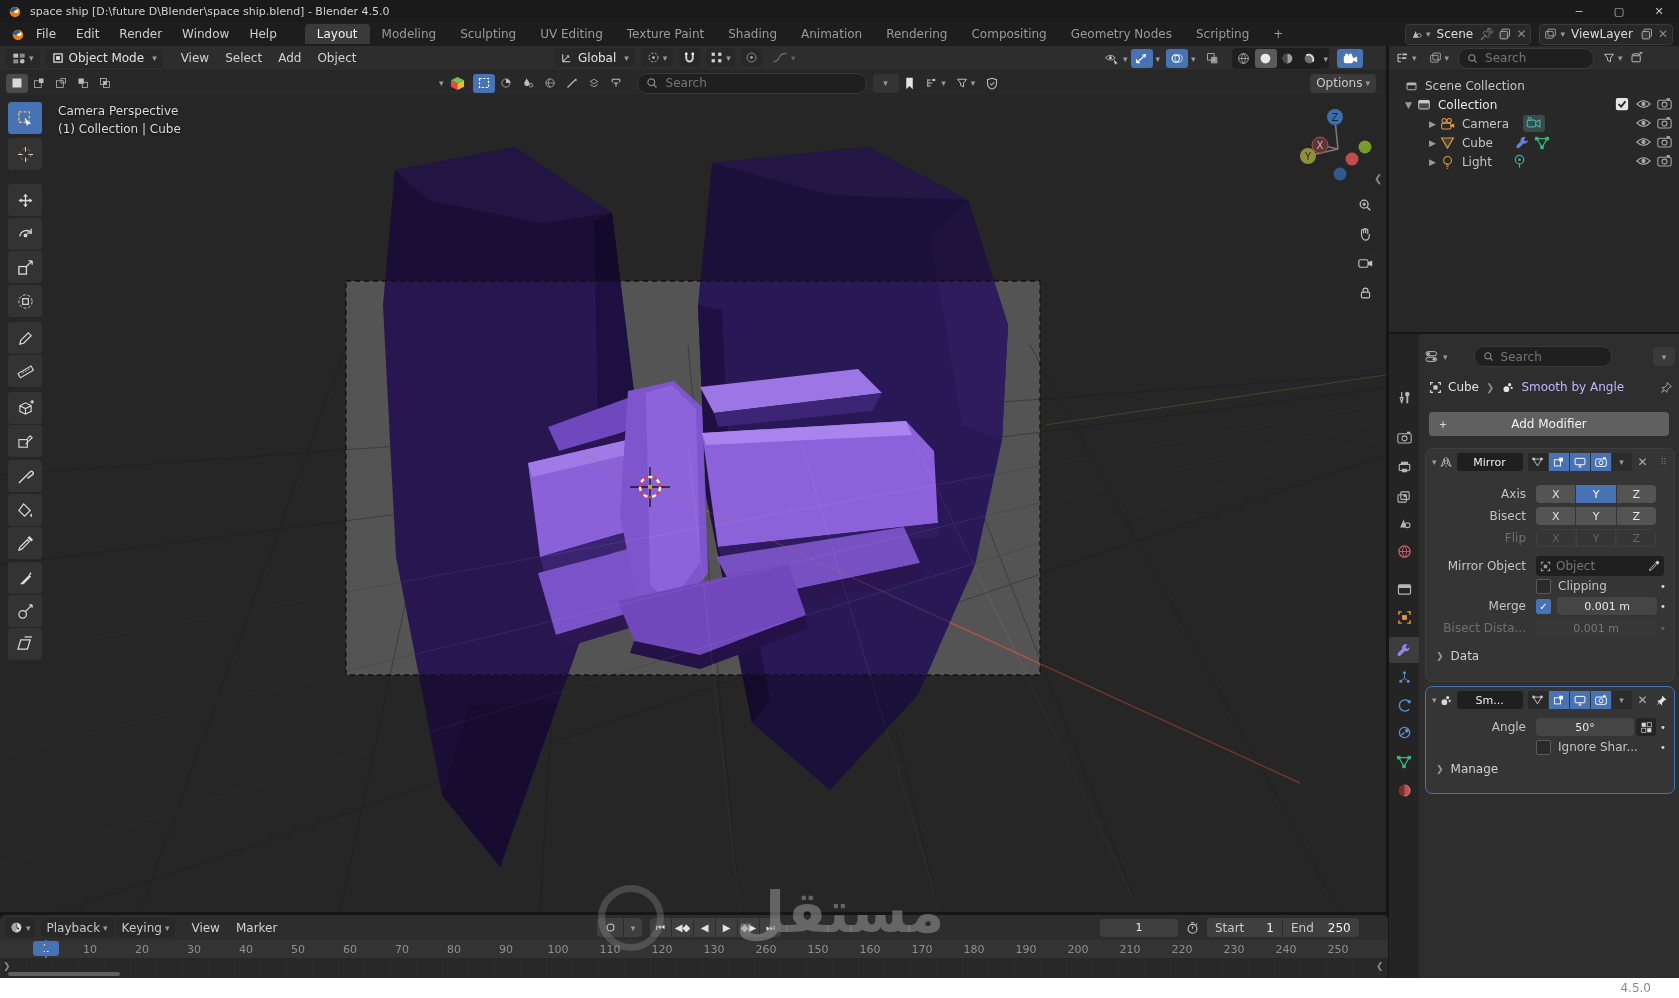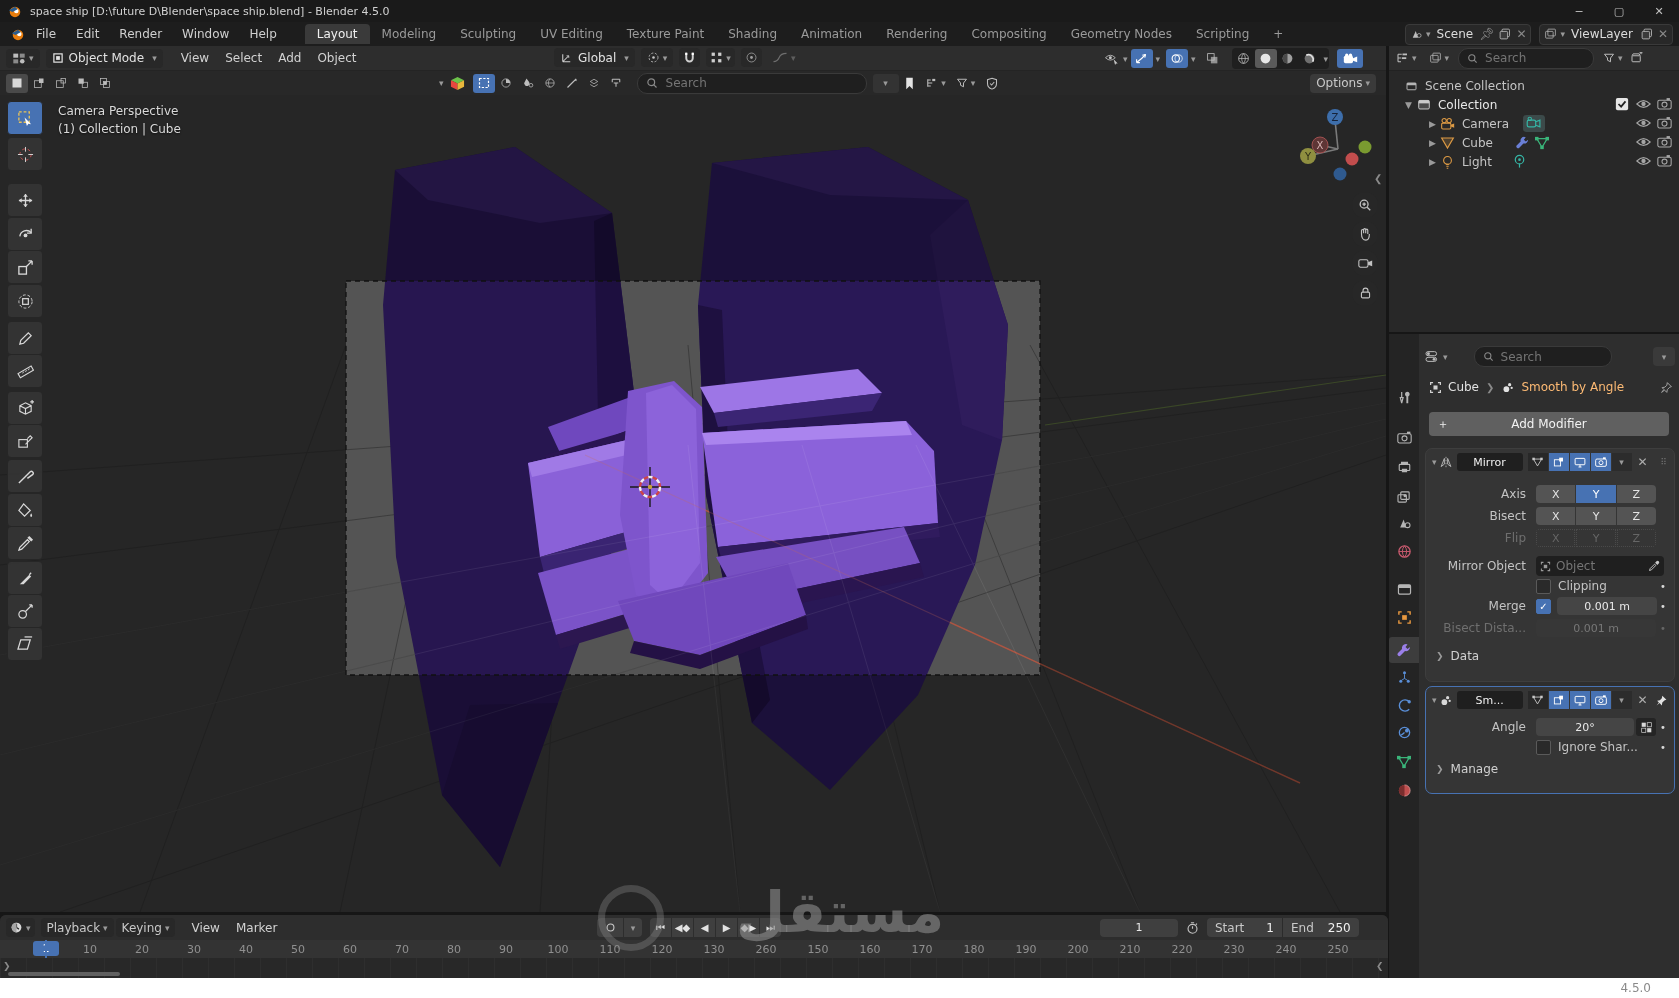--- a/index.html
+++ b/index.html
@@ -964,21 +964,21 @@
         </span>
       <span style="margin-left:6px;color:#e2e2e2">Cube</span>
       <span style="margin:0 7px;color:#8a8a8a;font-size:10px">❯</span>
       <span>
           <svg width="14" height="13" viewBox="0 0 16 16">
             <circle cx="6" cy="10" r="3.5" fill="#e2e2e2"></circle>
             <circle cx="10" cy="4.5" r="2" fill="#e2e2e2"></circle>
             <circle cx="12.5" cy="8.5" r="1.4" fill="#e2e2e2"></circle>
           </svg>
         </span>
-      <span style="margin-left:6px;color:#fdba74">Smooth by Angle</span>
+      <span style="margin-left:6px;color:#c4b5fd">Smooth by Angle</span>
       <span style="margin-left:auto;color:#9a9a9a">
           <svg width="13" height="13" viewBox="0 0 16 16">
             <path d="M9 2 l5 5 -2 .6 -3 3 -.6 3.4 -2.8 -2.8 L2 14 l2.8 -3.6 -2.2 -2.2 3.4 -.6 2.4 -2.4 Z" fill="none" stroke="#a5a5a5" stroke-width="1.2"></path>
           </svg>
         </span>
     </div>
 
     <div class="abs row" style="left:40px;top:78px;width:240px;height:24px;background:#606060;border-radius:4px;justify-content:center">
       <span style="position:absolute;left:8px;color:#eee">＋</span>
       <span style="color:#f2f2f2">Add Modifier</span>
@@ -1133,21 +1133,21 @@
           </div>
         <span style="margin-left:6px;color:#b0b0b0">✕</span>
         <span style="margin-left:auto;margin-right:2px">
             <svg width="13" height="13" viewBox="0 0 16 16">
               <path d="M9 2 l5 5 -2 .6 -3 3 -.6 3.4 -2.8 -2.8 L2 14 l2.8 -3.6 -2.2 -2.2 3.4 -.6 2.4 -2.4 Z" fill="#e2e2e2"></path>
             </svg>
           </span>
       </div>
       <div class="prow" style="margin-top:5px">
         <span class="plabel">Angle</span>
-        <div class="vfield" style="width:98px">20°</div>
+        <div class="vfield" style="width:98px">50°</div>
         <div class="tgl" style="background:#242424;margin-left:2px;border-radius:3px">
             <svg width="11" height="11" viewBox="0 0 16 16">
               <rect x="1" y="1" width="6" height="6" fill="#d8d8d8"></rect>
               <rect x="9" y="1" width="6" height="6" fill="none" stroke="#d8d8d8"></rect>
               <rect x="1" y="9" width="6" height="6" fill="none" stroke="#d8d8d8"></rect>
               <rect x="9" y="9" width="6" height="6" fill="#d8d8d8"></rect>
             </svg>
           </div>
         <span class="dot">•</span>
       </div>

